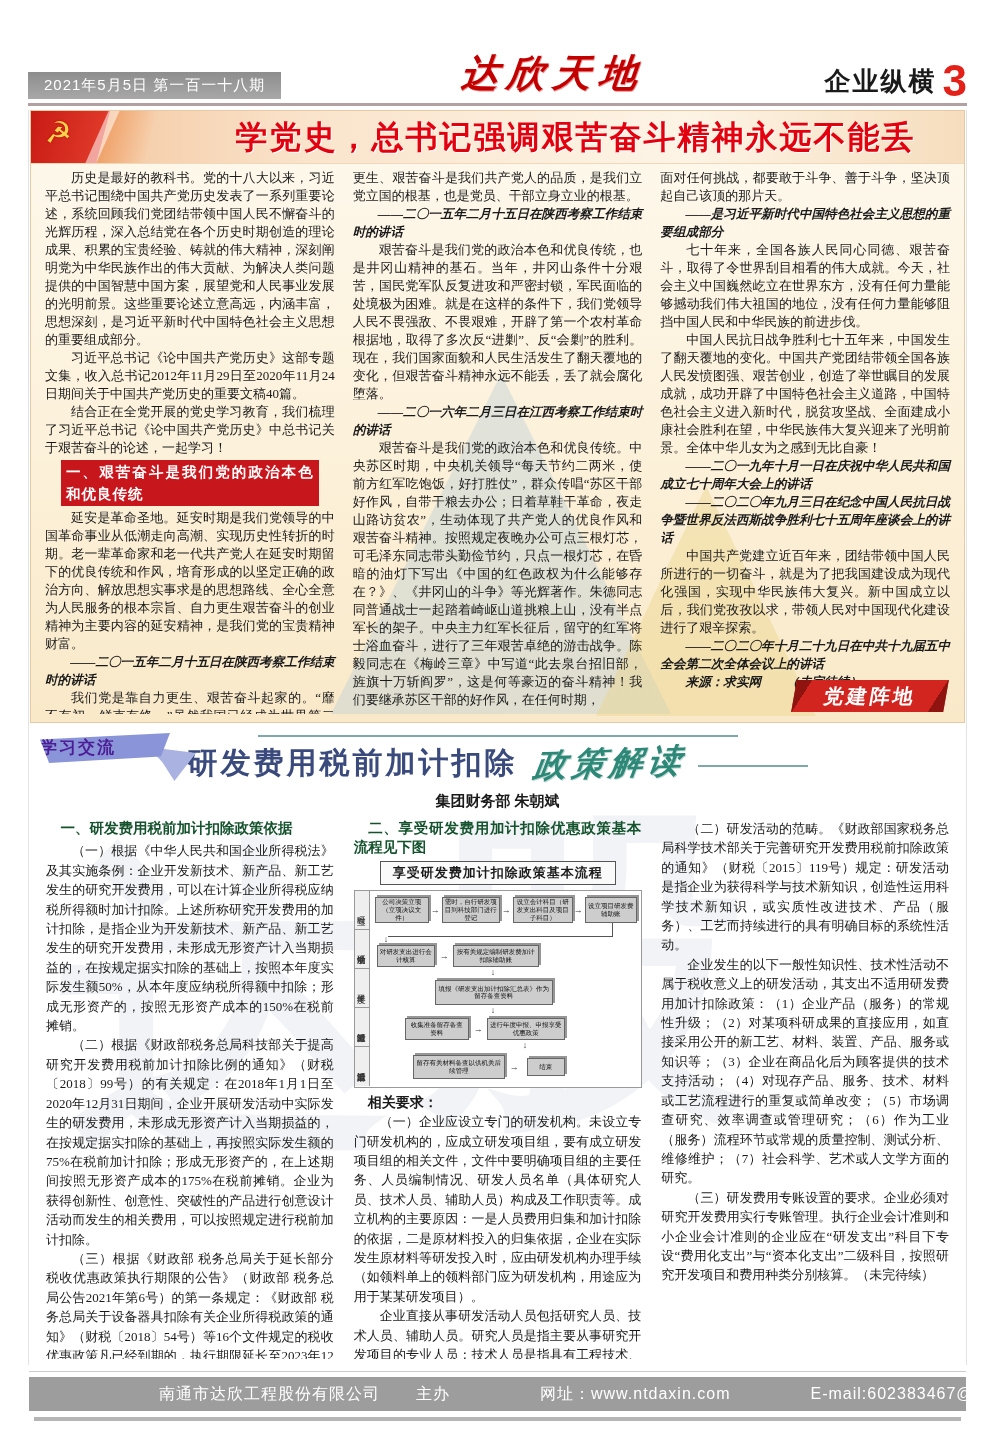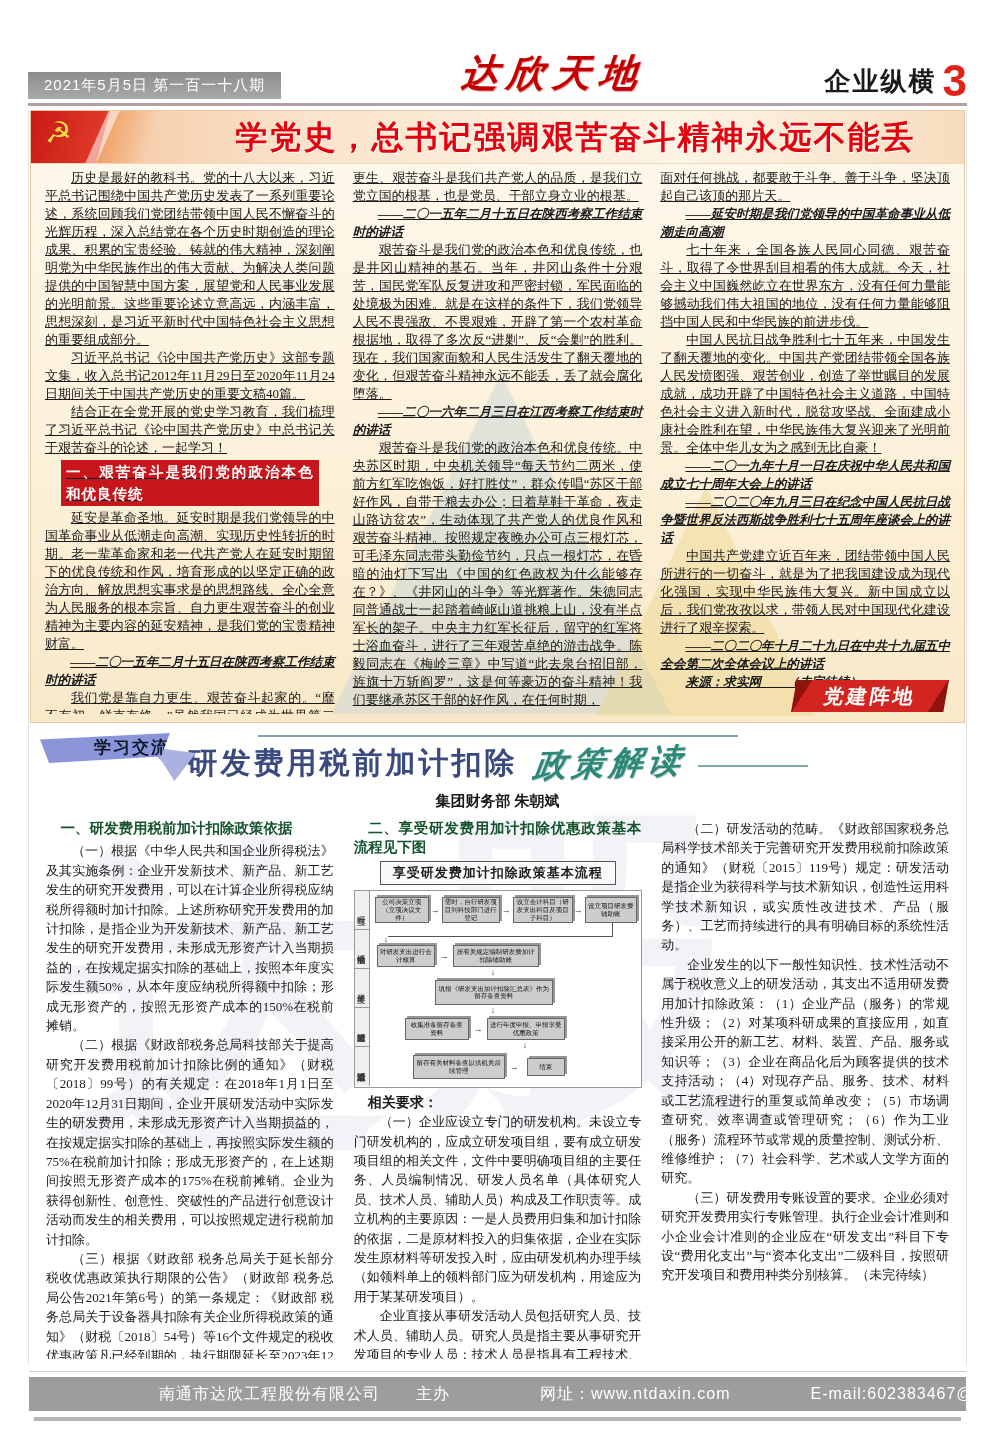--- a/index.html
+++ b/index.html
@@ -29,21 +29,21 @@
   .flag .streak{position:absolute;left:66px;top:-8px;width:10px;height:70px;background:rgba(255,255,255,.55);
         transform:rotate(24deg);}
   .headline{flex:1;margin:0 10px 0 16px;text-align:center;
         font:900 32px/1 "Liberation Sans","DejaVu Sans",sans-serif;color:#e3000f;letter-spacing:2px;
         text-shadow:1px 1px 0 #fff;white-space:nowrap;}
   .tri{position:absolute;width:0;height:0;z-index:0;}
   .tri1{left:300px;bottom:8px;border-left:170px solid transparent;border-right:170px solid transparent;
         border-bottom:340px solid rgba(185,205,215,.40);}
   .tri2{left:565px;bottom:6px;border-left:110px solid transparent;border-right:110px solid transparent;
         border-bottom:230px solid rgba(236,212,140,.45);}
-  .cols{position:relative;z-index:1;display:flex;gap:6px;padding:5px 8px 0;text-decoration:underline;}
+  .cols{position:relative;z-index:1;display:flex;gap:6px;padding:5px 8px 0;}
   .col{width:33.33%;box-sizing:border-box;padding:0 6px;height:545px;overflow:hidden;}
   .blk{margin:0;text-align:justify;font-size:13px;line-height:18px;}
   .blk-p{text-indent:2em;}
   .blk-c{text-indent:0;}
   .blk-q{text-indent:2em;font-style:italic;font-weight:bold;font-size:12.6px;}
   .blk-s{text-indent:2em;font-style:italic;font-weight:bold;font-size:12.6px;}
   .blk-h{background:#c8161d;color:#fff;text-indent:0;font:bold 14.5px/22px "Liberation Sans","DejaVu Sans",sans-serif;
          padding:1px 5px;margin:3px 16px;letter-spacing:1px;}
   .blk-hb{color:#14532d;text-indent:1em;font:bold 14.5px/20px "Liberation Sans","DejaVu Sans",sans-serif;margin-bottom:3px;}
   .blk-b{font:bold 14px/20px "Liberation Sans","DejaVu Sans",sans-serif;text-indent:1em;margin-top:2px;}
@@ -52,21 +52,21 @@
          padding:6px 30px;transform:skewX(-10deg);
          background-image:linear-gradient(115deg,#8f1410 0 14px,rgba(0,0,0,0) 14px),
                           linear-gradient(295deg,#8f1410 0 14px,rgba(0,0,0,0) 14px);}
   
   .art2{position:relative;margin-top:6px;padding:2px 4px 6px;}
   .wm{position:absolute;z-index:0;font-weight:bold;color:rgba(120,135,165,.10);pointer-events:none;
       font-family:"Liberation Serif","DejaVu Serif",serif;}
   .wm1{font-size:330px;left:30px;top:50px;}
   .wm2{font-size:330px;left:390px;top:20px;}
   .ribbon{position:absolute;left:10px;top:4px;z-index:3;width:130px;height:30px;background:#8a94d8;
-          clip-path:polygon(0 22%,100% 0,93% 78%,7% 100%);color:#0f172a;text-align:right;
+          clip-path:polygon(0 22%,100% 0,93% 78%,7% 100%);color:#4c1d95;text-align:left;
           font:bold 17px/30px "Liberation Sans","DejaVu Sans",sans-serif;letter-spacing:2px;}
   .ribbon-tail{position:absolute;left:118px;top:18px;z-index:2;width:48px;height:34px;background:#aab2e2;
           clip-path:polygon(0 0,100% 18%,55% 100%,30% 45%);}
   .a2-titlewrap{position:relative;z-index:1;text-align:center;padding-top:2px;}
   .a2-topline{width:480px;height:2px;background:#7fa8ad;margin:2px auto 4px;}
   .t-main{font-weight:bold;font-size:30px;color:#3a4a7c;letter-spacing:3px;vertical-align:middle;}
   .t-cal{display:inline-block;font-style:italic;font-weight:bold;font-size:33px;color:#2e8877;
          letter-spacing:5px;transform:rotate(-2deg) skewX(-10deg);margin-left:12px;vertical-align:middle;
          text-shadow:1px 1px 0 rgba(46,136,119,.35);}
   .a2-sideline{display:inline-block;width:110px;height:2px;background:#7fa8ad;vertical-align:baseline;margin-left:8px;}
@@ -134,21 +134,21 @@
           </div>
         <div class="col">
             <p class="blk blk-c">更生、艰苦奋斗是我们共产党人的品质，是我们立党立国的根基，也是党员、干部立身立业的根基。</p>
             <p class="blk blk-q">——二〇一五年二月十五日在陕西考察工作结束时的讲话</p>
             <p class="blk blk-p">艰苦奋斗是我们党的政治本色和优良传统，也是井冈山精神的基石。当年，井冈山条件十分艰苦，国民党军队反复进攻和严密封锁，军民面临的处境极为困难。就是在这样的条件下，我们党领导人民不畏强敌、不畏艰难，开辟了第一个农村革命根据地，取得了多次反“进剿”、反“会剿”的胜利。现在，我们国家面貌和人民生活发生了翻天覆地的变化，但艰苦奋斗精神永远不能丢，丢了就会腐化堕落。</p>
             <p class="blk blk-q">——二〇一六年二月三日在江西考察工作结束时的讲话</p>
             <p class="blk blk-p">艰苦奋斗是我们党的政治本色和优良传统。中央苏区时期，中央机关领导“每天节约二两米，使前方红军吃饱饭，好打胜仗”，群众传唱“苏区干部好作风，自带干粮去办公；日着草鞋干革命，夜走山路访贫农”，生动体现了共产党人的优良作风和艰苦奋斗精神。按照规定夜晚办公可点三根灯芯，可毛泽东同志带头勤俭节约，只点一根灯芯，在昏暗的油灯下写出《中国的红色政权为什么能够存在？》、《井冈山的斗争》等光辉著作。朱德同志同普通战士一起踏着崎岖山道挑粮上山，没有半点军长的架子。中央主力红军长征后，留守的红军将士浴血奋斗，进行了三年艰苦卓绝的游击战争。陈毅同志在《梅岭三章》中写道“此去泉台招旧部，旌旗十万斩阎罗”，这是何等豪迈的奋斗精神！我们要继承苏区干部的好作风，在任何时期，</p>
           </div>
         <div class="col">
             <p class="blk blk-c">面对任何挑战，都要敢于斗争、善于斗争，坚决顶起自己该顶的那片天。</p>
-            <p class="blk blk-q">——延安时期是我们党领导的中国革命事业从低潮走向高潮</p>
+            <p class="blk blk-q">——是习近平新时代中国特色社会主义思想的重要组成部分</p>
             <p class="blk blk-p">七十年来，全国各族人民同心同德、艰苦奋斗，取得了令世界刮目相看的伟大成就。今天，社会主义中国巍然屹立在世界东方，没有任何力量能够撼动我们伟大祖国的地位，没有任何力量能够阻挡中国人民和中华民族的前进步伐。</p>
             <p class="blk blk-p">中国人民抗日战争胜利七十五年来，中国发生了翻天覆地的变化。中国共产党团结带领全国各族人民发愤图强、艰苦创业，创造了举世瞩目的发展成就，成功开辟了中国特色社会主义道路，中国特色社会主义进入新时代，脱贫攻坚战、全面建成小康社会胜利在望，中华民族伟大复兴迎来了光明前景。全体中华儿女为之感到无比自豪！</p>
             <p class="blk blk-q">——二〇一九年十月一日在庆祝中华人民共和国成立七十周年大会上的讲话</p>
             <p class="blk blk-q">——二〇二〇年九月三日在纪念中国人民抗日战争暨世界反法西斯战争胜利七十五周年座谈会上的讲话</p>
             <p class="blk blk-p">中国共产党建立近百年来，团结带领中国人民所进行的一切奋斗，就是为了把我国建设成为现代化强国，实现中华民族伟大复兴。新中国成立以后，我们党孜孜以求，带领人民对中国现代化建设进行了艰辛探索。</p>
             <p class="blk blk-q">——二〇二〇年十月二十九日在中共十九届五中全会第二次全体会议上的讲话</p>
             <p class="blk blk-s">来源：求实网　　（未完待续）</p>
           </div>
       </div>
       <div class="badge">党建阵地</div>

